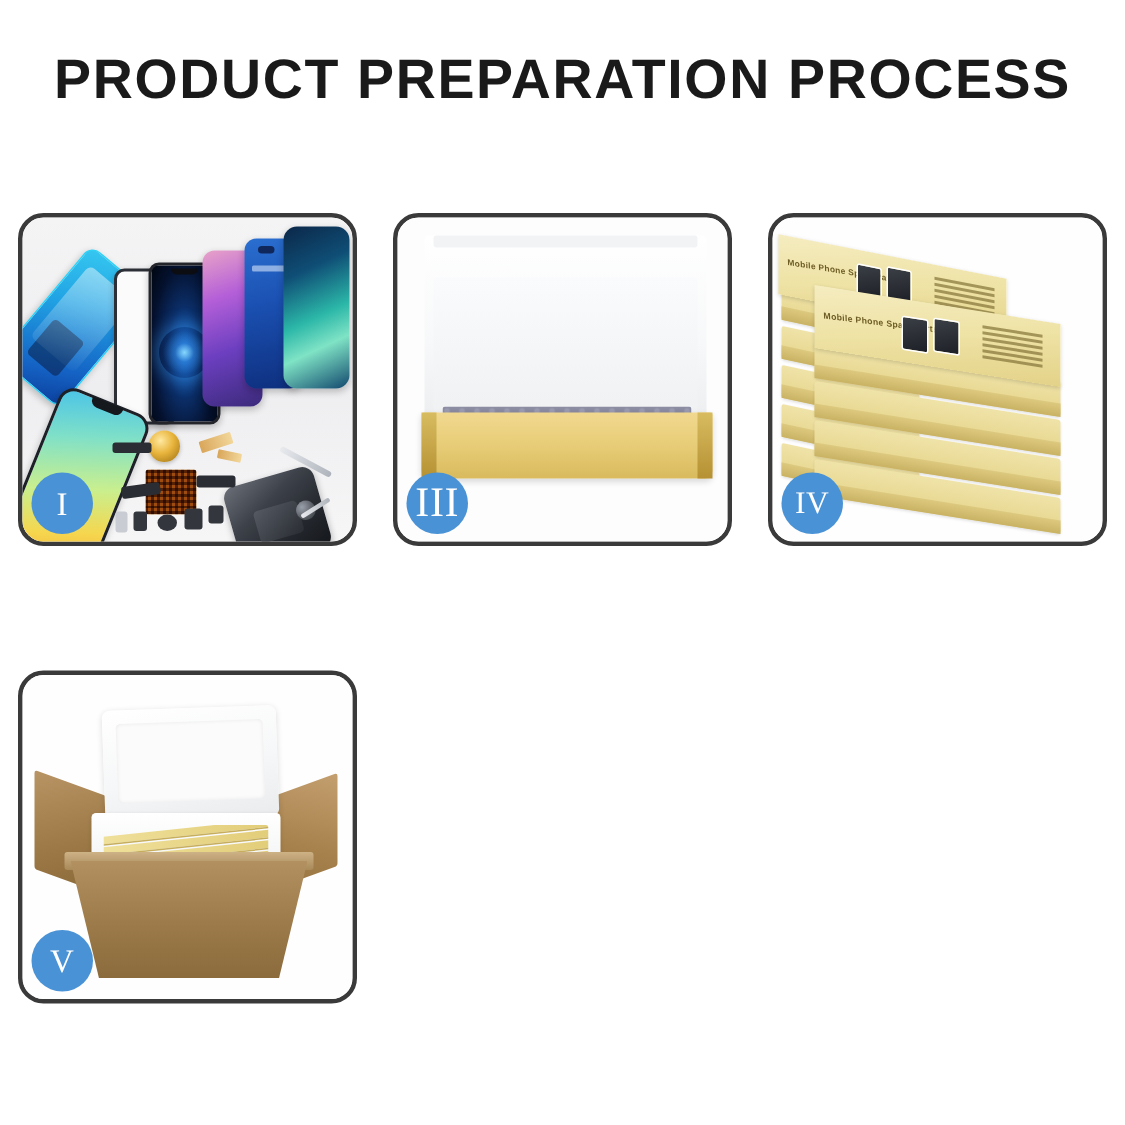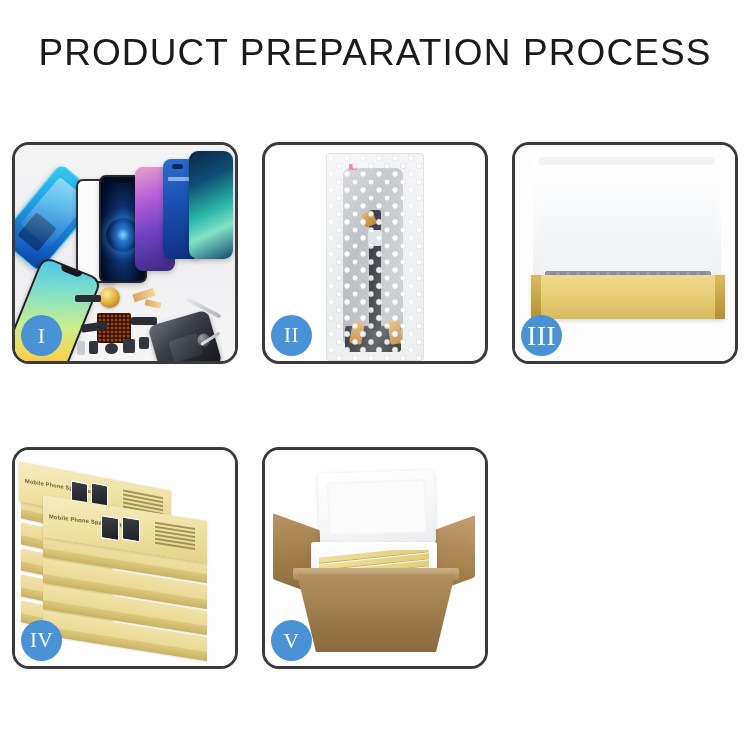--- a/index.html
+++ b/index.html
@@ -18,21 +18,21 @@
 
   
   .header {
     width: 750px;
     padding-top: 34px;
     text-align: center;
   }
   .page-title {
     font-family: "Liberation Sans", sans-serif;
     font-size: 37px;
-    font-weight: 400;
+    font-weight: 700;
     letter-spacing: 1.1px;
     color: #1a1a1a;
     line-height: 1.05;
     margin: 0;
     white-space: nowrap;
   }
   .page-subtitle {
     font-family: "Liberation Sans", sans-serif;
     font-size: 15.5px;
     font-weight: 400;
@@ -553,37 +553,20 @@
       <div class="part-sm" style="left:90px; top:198px; width:13px; height:11px; border-radius:50%;"></div>
       <div class="part-sm" style="left:108px; top:194px; width:12px; height:14px;"></div>
       <div class="part-sm" style="left:124px; top:192px; width:10px; height:12px;"></div>
       <div class="part-ltgray" style="left:62px; top:196px; width:8px; height:14px;"></div>
       <div class="tool" style="left:172px; top:152px; width:38px; height:4px; transform:rotate(28deg);"></div>
       <div class="tool" style="left:186px; top:198px; width:22px; height:3px; transform:rotate(-32deg);"></div>
     </div>
     <div class="badge">I</div>
   </div>
 
-  <div class="panel">
-    <div class="panel-photo">
-      <div class="bag">
-        <div class="lcd"></div>
-        <div class="flex"></div>
-        <div class="ic"></div>
-        <div class="tape-a"></div>
-        <div class="conn"></div>
-        <div class="tape-b"></div>
-        <div class="tape-c"></div>
-        <div class="pinkdot"></div>
-        <div class="bubbles"></div>
-        <div class="sheen"></div>
-      </div>
-    </div>
-    <div class="badge w2">II</div>
-  </div>
 
   <div class="panel">
     <div class="panel-photo p3">
       <div class="lid"></div>
       <div class="foam"></div>
       <div class="pad"></div>
       <div class="tray"></div>
     </div>
     <div class="badge w3">III</div>
   </div>

